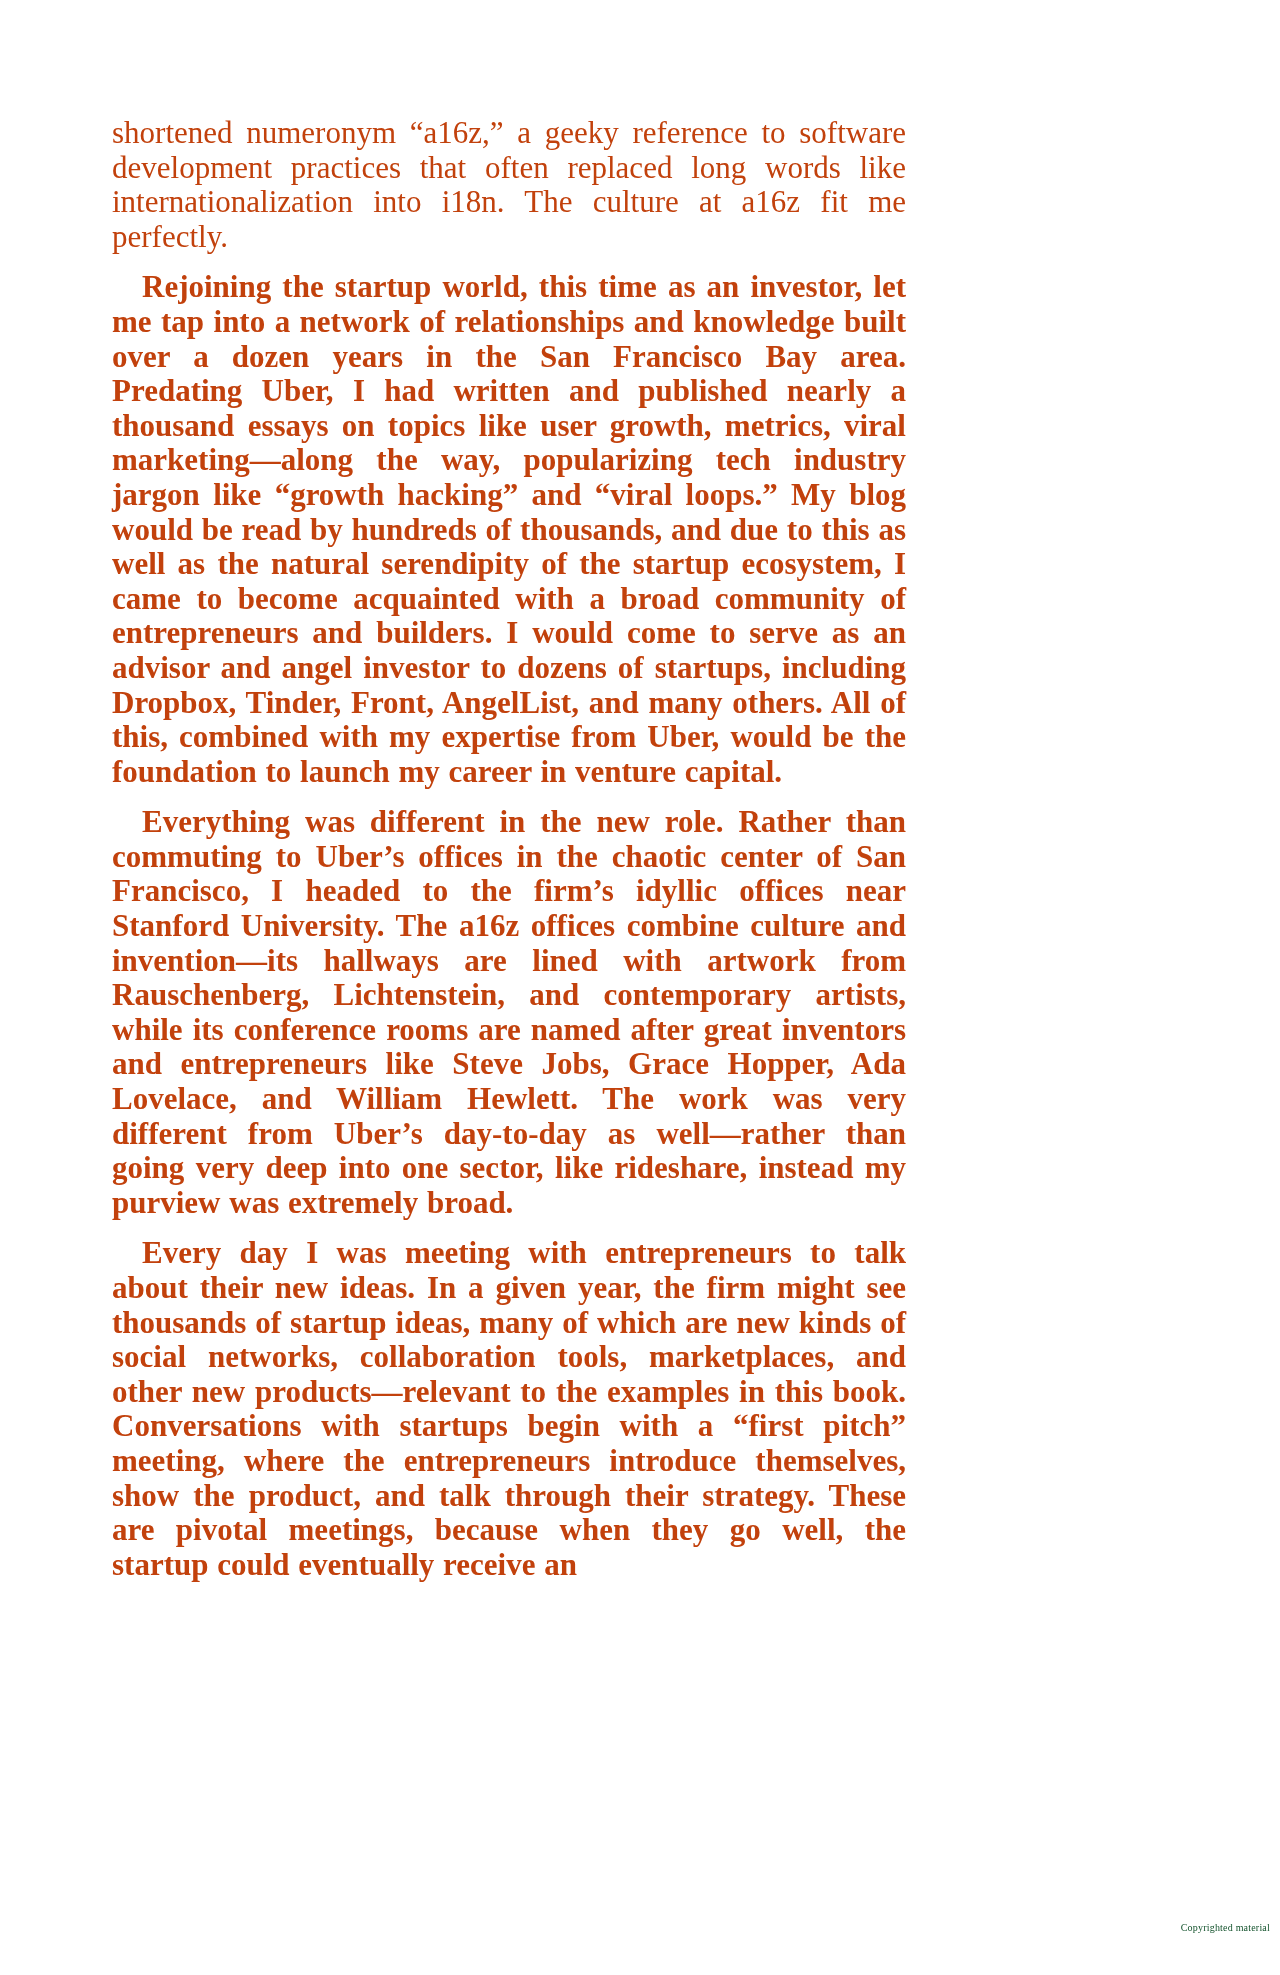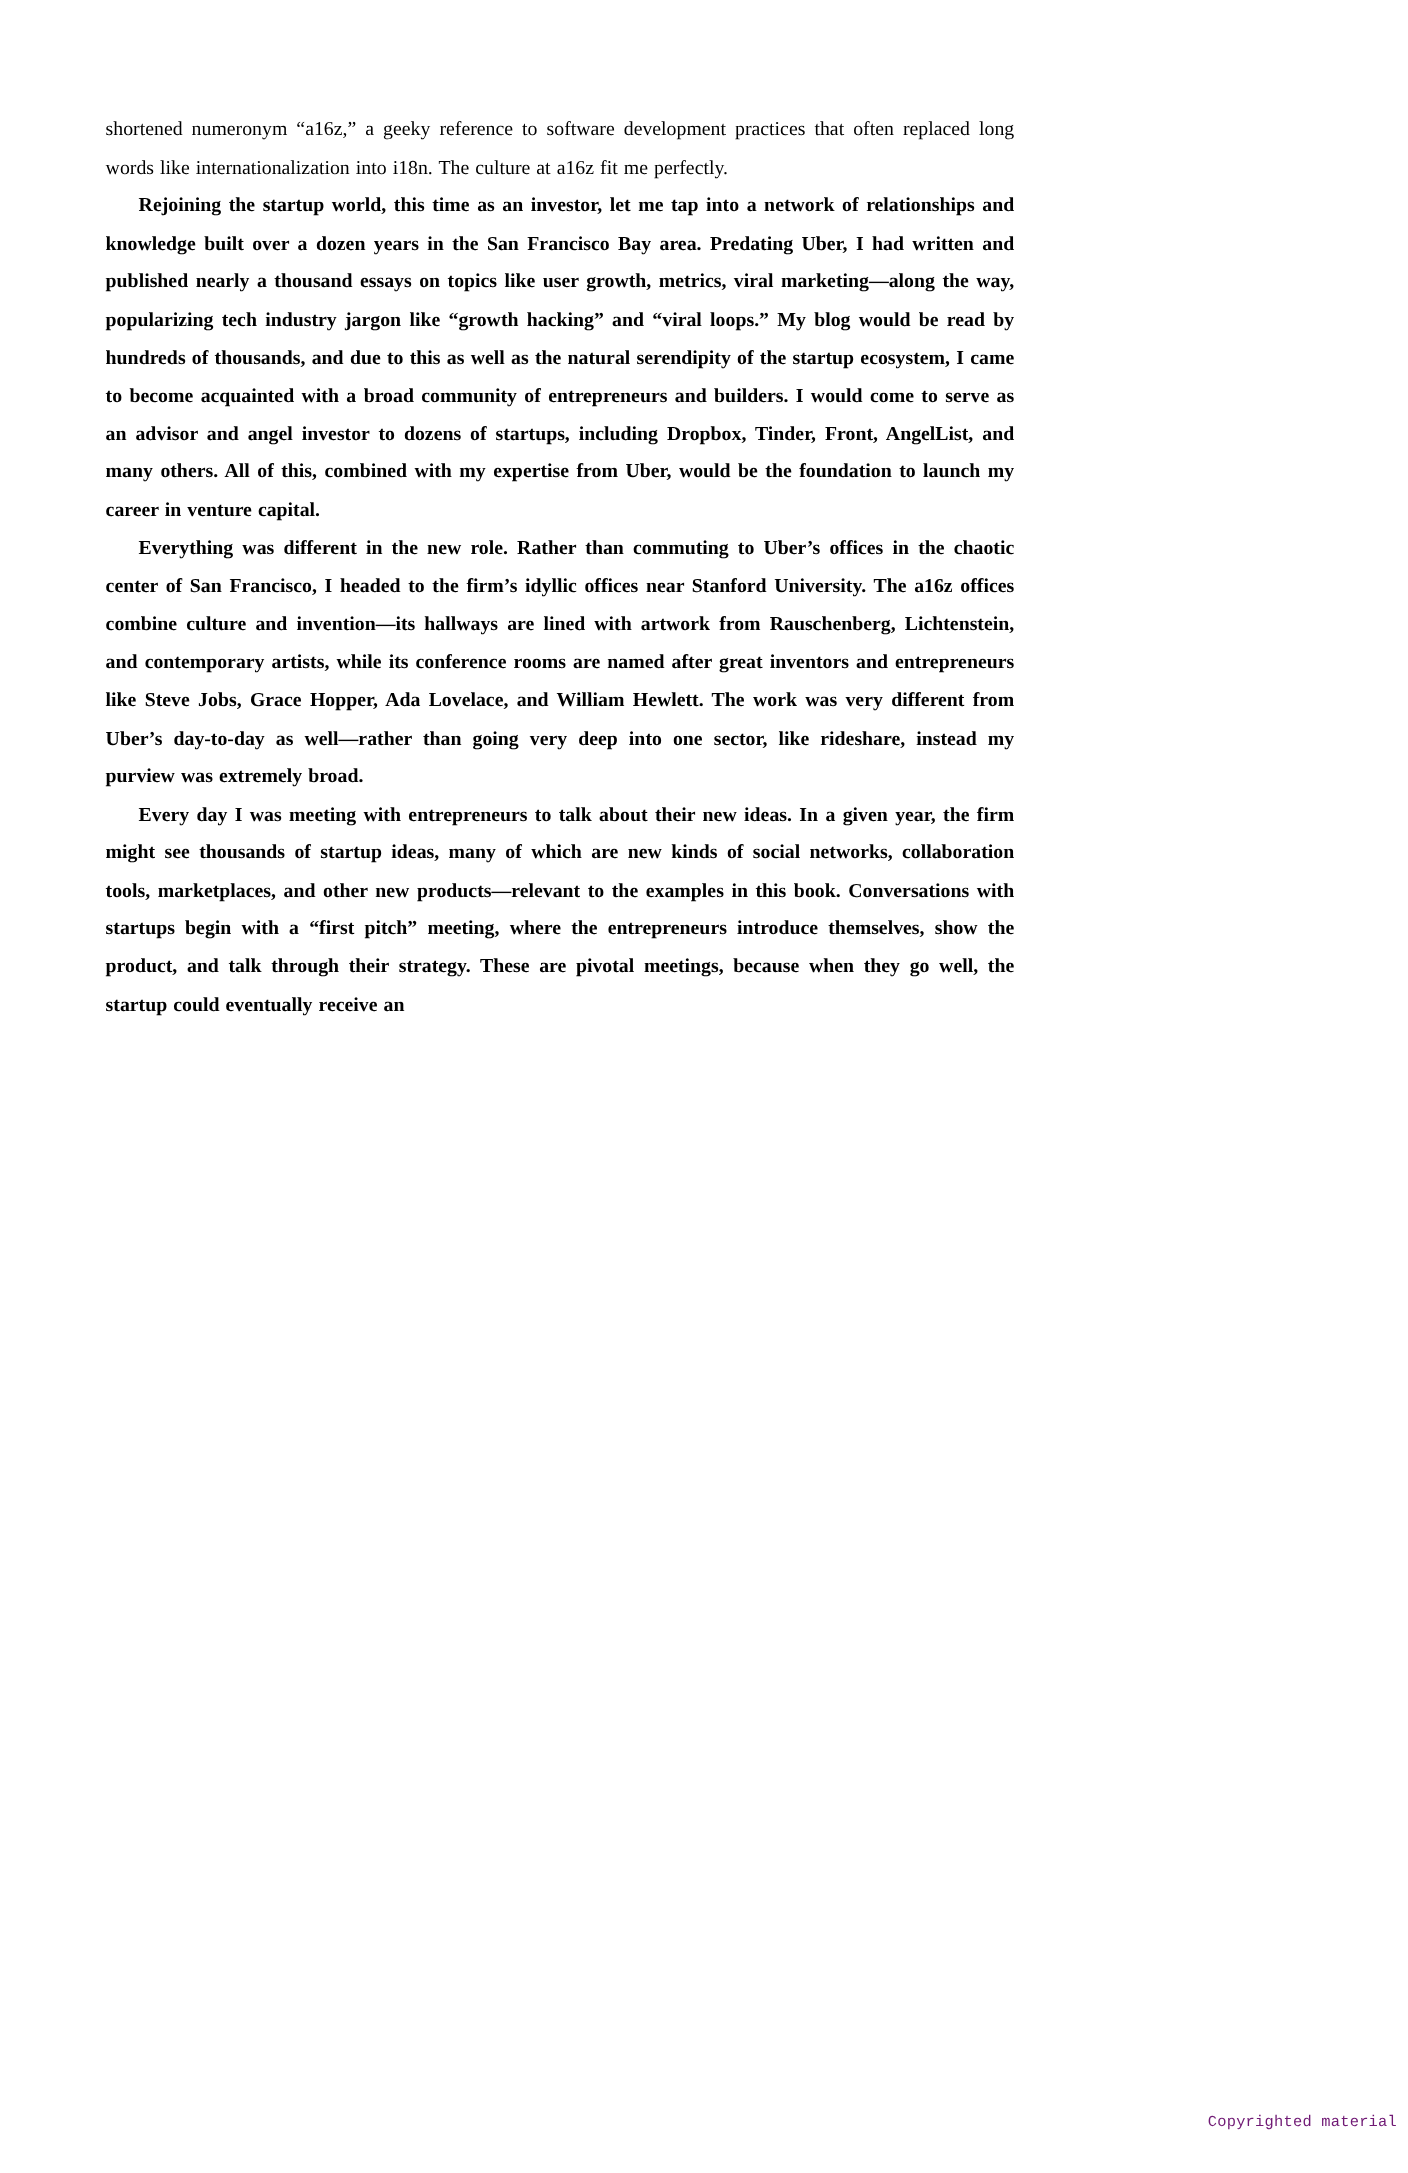--- a/index.html
+++ b/index.html
@@ -16,39 +16,39 @@
     font-family: "Liberation Serif", "DejaVu Serif", serif;
     color: #1b1b1b;
   }
   .text-block {
     position: absolute;
     left: 96px;
     top: 100px;
     width: 826px;
   }
   .text-block p {
-    margin: 0;
-    font-size: 18px;
+    margin: 16px;
+    font-size: 31px;
     line-height: 34.6px;
     text-align: justify;
     text-justify: inter-word;
     word-spacing: 1px;
-    color: #000000;
+    color: #c2410c;
   }
   .text-block p.indent {
     text-indent: 30px;
     font-weight: bold;
   }
   .watermark {
     position: absolute;
     right: 10px;
     top: 1922px;
-    font-family: Liberation Mono, monospace;
-    font-size: 14px;
-    color: #701a75;
+    font-family: Liberation Serif, serif;
+    font-size: 10px;
+    color: #14532d;
     letter-spacing: 0.2px;
   }
 </style>
 </head>
 <body>
 
 <div class="page">
   <div class="text-block">
     <p>shortened numeronym “a16z,” a geeky reference to software development practices that often replaced long words like internationalization into i18n. The culture at a16z fit me perfectly.</p>
     <p class="indent">Rejoining the startup world, this time as an investor, let me tap into a network of relationships and knowledge built over a dozen years in the San Francisco Bay area. Predating Uber, I had written and published nearly a thousand essays on topics like user growth, metrics, viral marketing—along the way, popularizing tech industry jargon like “growth hacking” and “viral loops.” My blog would be read by hundreds of thousands, and due to this as well as the natural serendipity of the startup ecosystem, I came to become acquainted with a broad community of entrepreneurs and builders. I would come to serve as an advisor and angel investor to dozens of startups, including Dropbox, Tinder, Front, AngelList, and many others. All of this, combined with my expertise from Uber, would be the foundation to launch my career in venture capital.</p>

